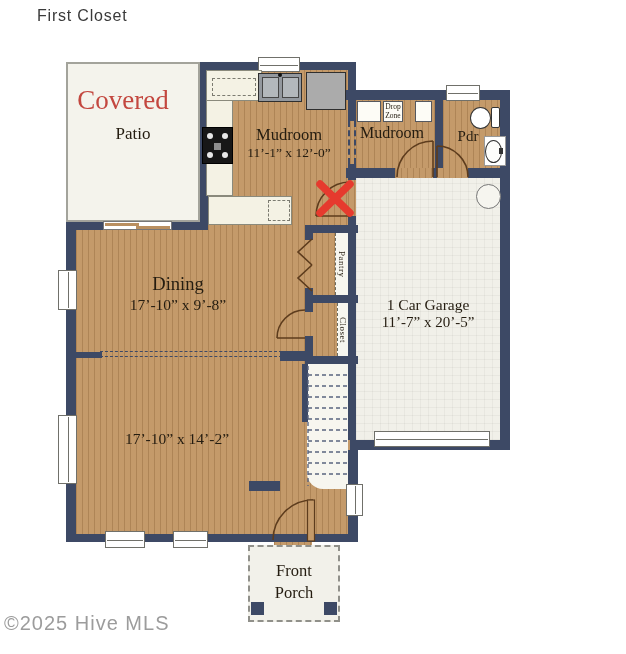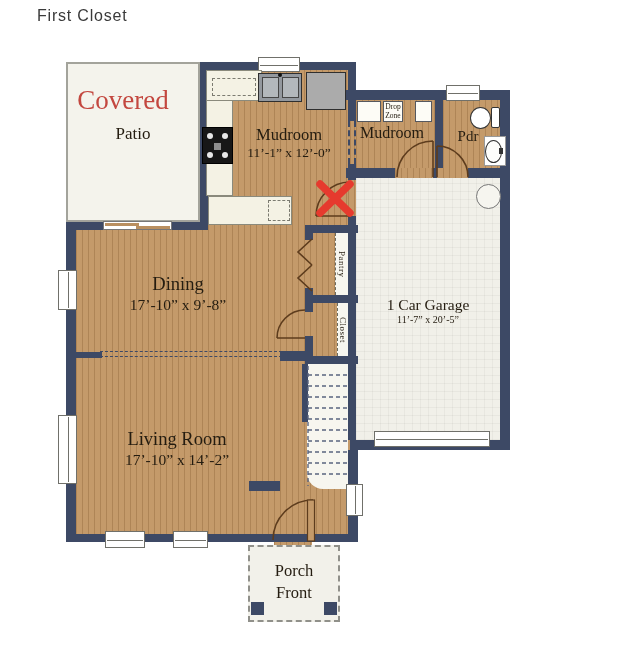--- a/index.html
+++ b/index.html
@@ -51,20 +51,21 @@
   .dz{position:absolute;background:#fdfcf6;border:1px solid #55585f;box-sizing:border-box;
       display:flex;flex-direction:column;align-items:center;justify-content:center;}
   .dz span{display:block;font-size:7.5px;line-height:1.1;}
 </style>
 </head>
 <body>
 
 <div class="plan">
 
   <div class="title" style="left:37px;top:7px;">First Closet</div>
+  <div class="watermark" style="left:4px;top:612px;">©2025 Hive MLS</div>
 
   <div class="patio" style="left:66px;top:62px;width:134px;height:160px;"></div>
   <div class="label" style="left:66px;top:85px;width:114px;font-size:27px;color:var(--covered-red);">Covered</div>
   <div class="label" style="left:66px;top:124px;width:134px;font-size:17px;">Patio</div>
 
   <div class="wood" style="left:208px;top:70px;width:140px;height:160px;"></div>
   <div class="wood" style="left:356px;top:100px;width:79px;height:68px;"></div>
   <div class="wood" style="left:443px;top:100px;width:57px;height:68px;"></div>
   <div class="wood" style="left:76px;top:230px;width:274px;height:304px;"></div>
   <div class="wood" style="left:395px;top:168px;width:38px;height:10px;"></div>
@@ -176,40 +177,39 @@
   <div class="fix" style="left:476px;top:184px;width:25px;height:25px;background:#f6f5ef;border:1.5px solid #777;border-radius:50%;"></div>
 
   <div class="label" style="left:230px;top:126px;width:118px;">
     <span class="lname">Mudroom</span>
     <span class="ldims">11’-1” x 12’-0”</span>
   </div>
   <div class="label" style="left:350px;top:124px;width:84px;font-size:16px;">Mudroom</div>
   <div class="label" style="left:443px;top:128px;width:50px;font-size:15px;">Pdr</div>
   <div class="label" style="left:360px;top:296px;width:136px;font-family:Liberation Serif, serif;">
     <span class="lname" style="font-size:15.5px;">1 Car Garage</span>
-    <span class="ldims" style="font-size:10px;">11’-7” x 20’-5”</span>
+    <span class="ldims" style="font-size:15px;">11’-7” x 20’-5”</span>
   </div>
   <div class="label big" style="left:88px;top:274px;width:180px;">
     <span class="lname">Dining</span>
     <span class="ldims">17’-10” x 9’-8”</span>
   </div>
   <div class="label big" style="left:84px;top:429px;width:186px;">
-    <span class="lname">Living Room</span>
     <span class="ldims">17’-10” x 14’-2”</span>
   </div>
   <div class="vlabel" style="left:334px;top:235px;width:16px;height:58px;">Pantry</div>
   <div class="vlabel" style="left:336px;top:305px;width:14px;height:50px;">Closet</div>
 
   <div class="porch" style="left:248px;top:545px;width:92px;height:77px;">
     <div class="post" style="left:1px;bottom:5px;width:13px;height:13px;position:absolute;"></div>
     <div class="post" style="right:1px;bottom:5px;width:13px;height:13px;position:absolute;"></div>
   </div>
   <div class="label" style="left:248px;top:560px;width:92px;font-size:16.5px;line-height:1.35;">
+    <span style="display:block;">Front</span>
     <span style="display:block;">Porch</span>
-    <span style="display:block;">Front</span>
   </div>
 
   <svg class="overlay" width="626" height="654" viewBox="0 0 626 654">
     <path class="doorline" d="M316 216 A34 34 0 0 1 350 182 M350 216 L316 216"></path>
     <path class="doorline" d="M397 177 A36 36 0 0 1 433 141 M433 177 L433 141"></path>
     <path class="doorline" d="M437 146 A31 31 0 0 1 468 177 M437 177 L437 146"></path>
     <path class="doorline" d="M277 338 A28 28 0 0 1 305 310 M305 338 L277 338"></path>
     <path class="doorline" d="M273 540 A40 40 0 0 1 313 500"></path>
     <rect class="leaf" x="307.5" y="500" width="7" height="41"></rect>
     <path class="doorline" d="M312 239 L298 252 L312 265 M312 265 L298 278 L312 291"></path>

